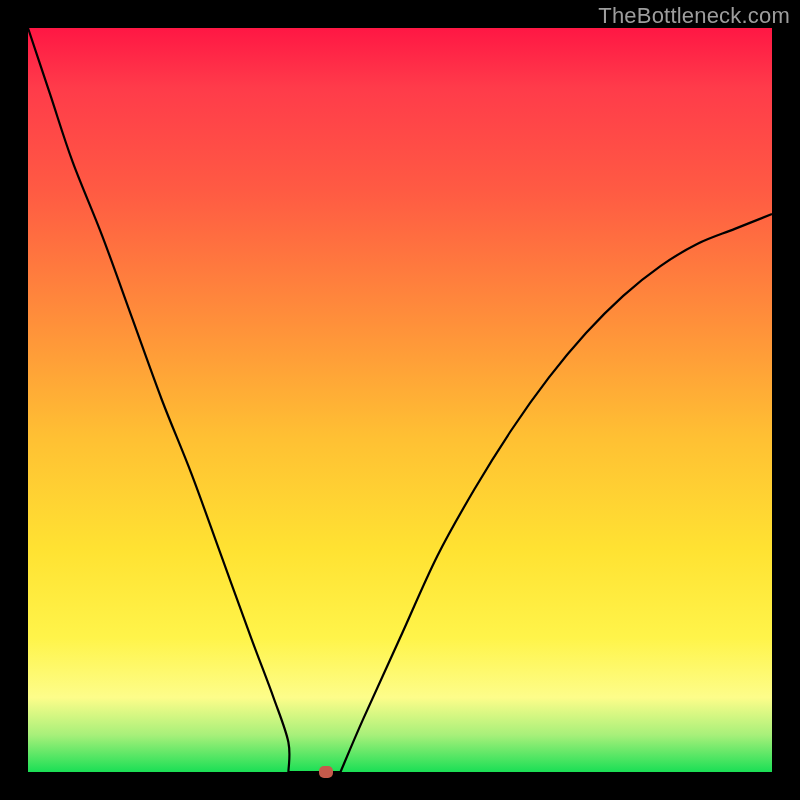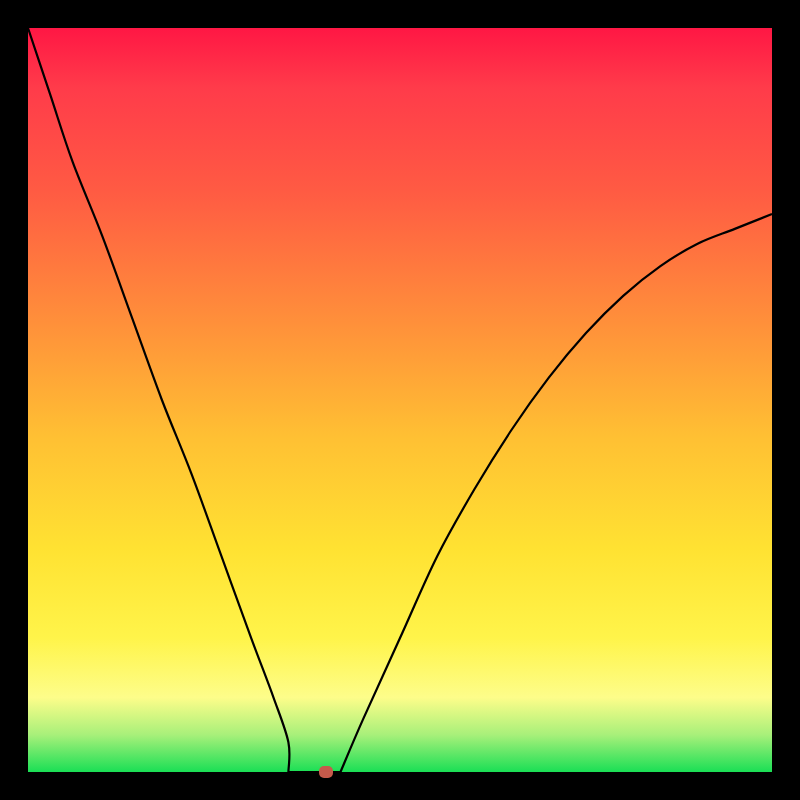--- a/index.html
+++ b/index.html
@@ -67,20 +67,21 @@
   svg.curve path {
     fill: none;
     stroke: #000;
     stroke-width: 2.2;
   }
 </style>
 </head>
 <body>
 
 <div class="frame">
+  <div class="watermark">TheBottleneck.com</div>
 
   <div class="plot-area">
     <svg class="curve" viewBox="0 0 744 744">
       <path d="M 0 0 C 3.72 11.159999999999988, 14.879999999999999 44.639999999999915, 22.32 66.95999999999992 C 29.76 89.27999999999993, 35.96 110.36000000000006, 44.64 133.92000000000007 C 53.32 157.4800000000001, 64.48 182.28000000000006, 74.4 208.32000000000005 C 84.32000000000001 234.36000000000004, 94.24000000000001 262.88000000000005, 104.16000000000001 290.16 C 114.08000000000001 317.44, 123.99999999999999 345.96000000000004, 133.92 372 C 143.83999999999997 398.03999999999996, 153.76 420.35999999999996, 163.68 446.4 C 173.60000000000002 472.44, 183.52 500.96, 193.44 528.24 C 203.35999999999999 555.52, 214.51999999999998 586.52, 223.2 610.08 C 231.88 633.6400000000001, 239.32000000000002 652.24, 245.52 669.6 C 251.72 686.96, 257.91999999999996 701.84, 260.4 714.24 C 262.88 726.64, 260.4 739.04, 260.4 744 L 312.47999999999996 744 C 312.47999999999996 744, 308.75999999999993 752.6800000000001, 312.47999999999996 744 C 316.2 735.3199999999999, 324.88 714.24, 334.8 691.92 C 344.72 669.5999999999999, 359.6 637.36, 372 610.08 C 384.4 582.8000000000001, 396.80000000000007 553.04, 409.20000000000005 528.24 C 421.6 503.44, 434 482.35999999999996, 446.4 461.28 C 458.79999999999995 440.2, 471.20000000000005 420.36, 483.6 401.76 C 496 383.15999999999997, 508.4 365.8, 520.8 349.68 C 533.1999999999999 333.56, 545.6 318.68, 558 305.04 C 570.4 291.40000000000003, 582.8000000000001 279, 595.2 267.84 C 607.6 256.67999999999995, 620 246.76, 632.4 238.07999999999998 C 644.8 229.39999999999998, 657.2 221.95999999999998, 669.6 215.76 C 682 209.56, 694.4 205.84, 706.8 200.88 C 719.1999999999999 195.92, 737.8 188.48, 744 186"></path>
     </svg>
     <div class="marker" style="left: 297.6px; top: 744px;"></div>
   </div>
 </div>
 
 </body></html>

